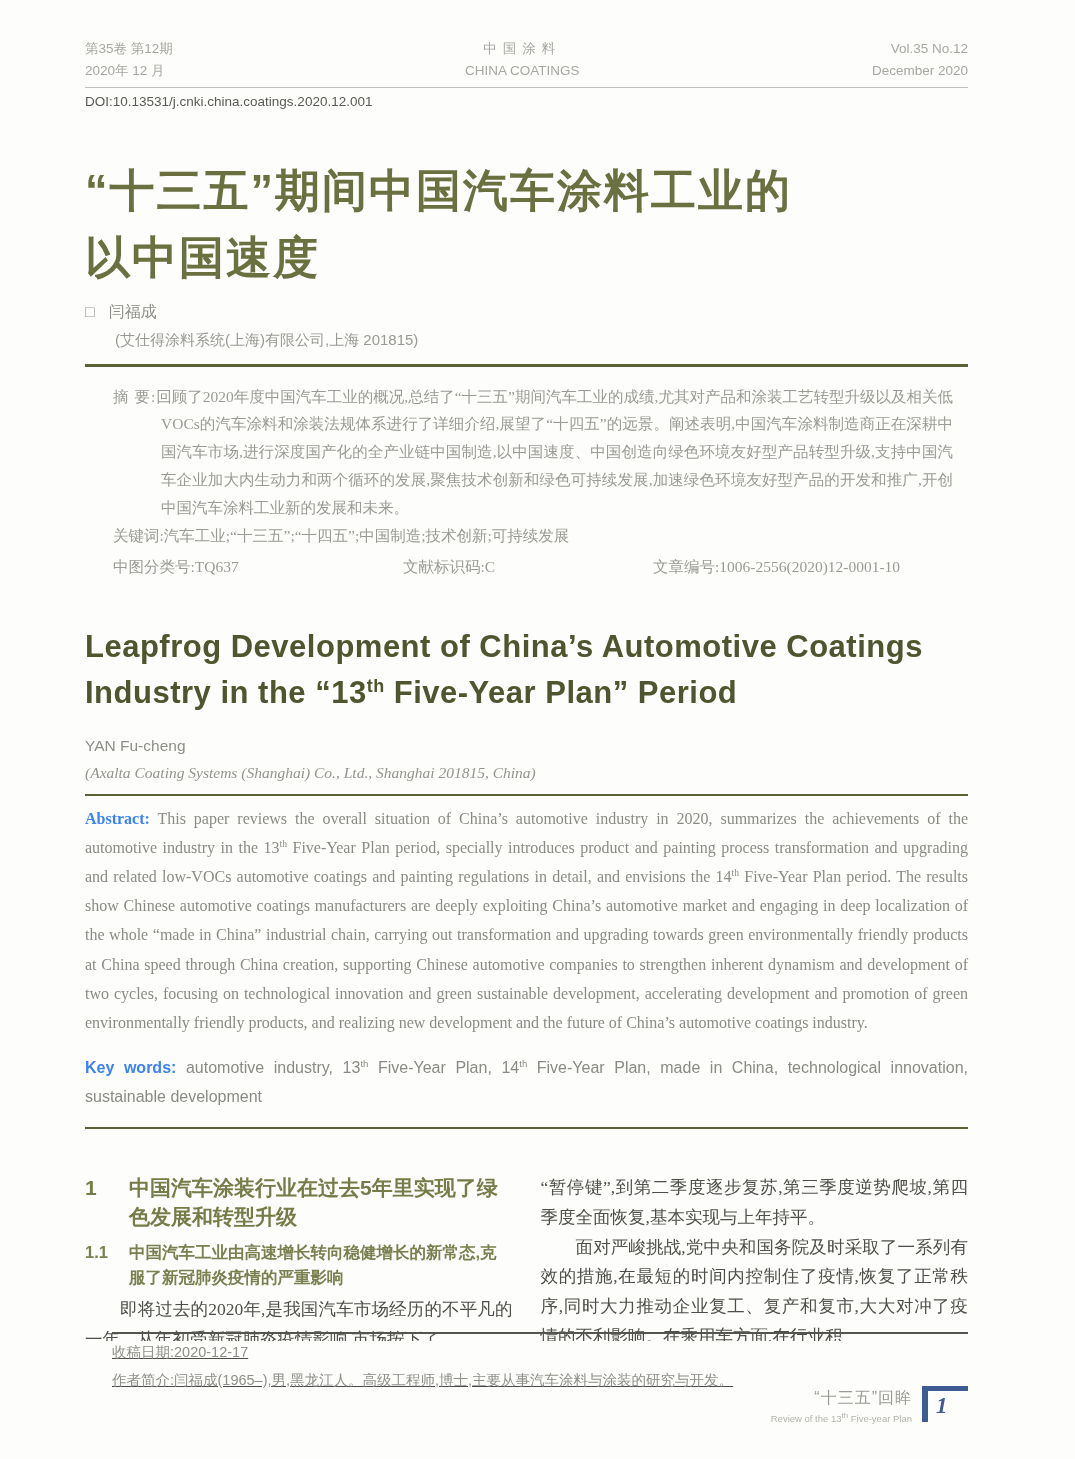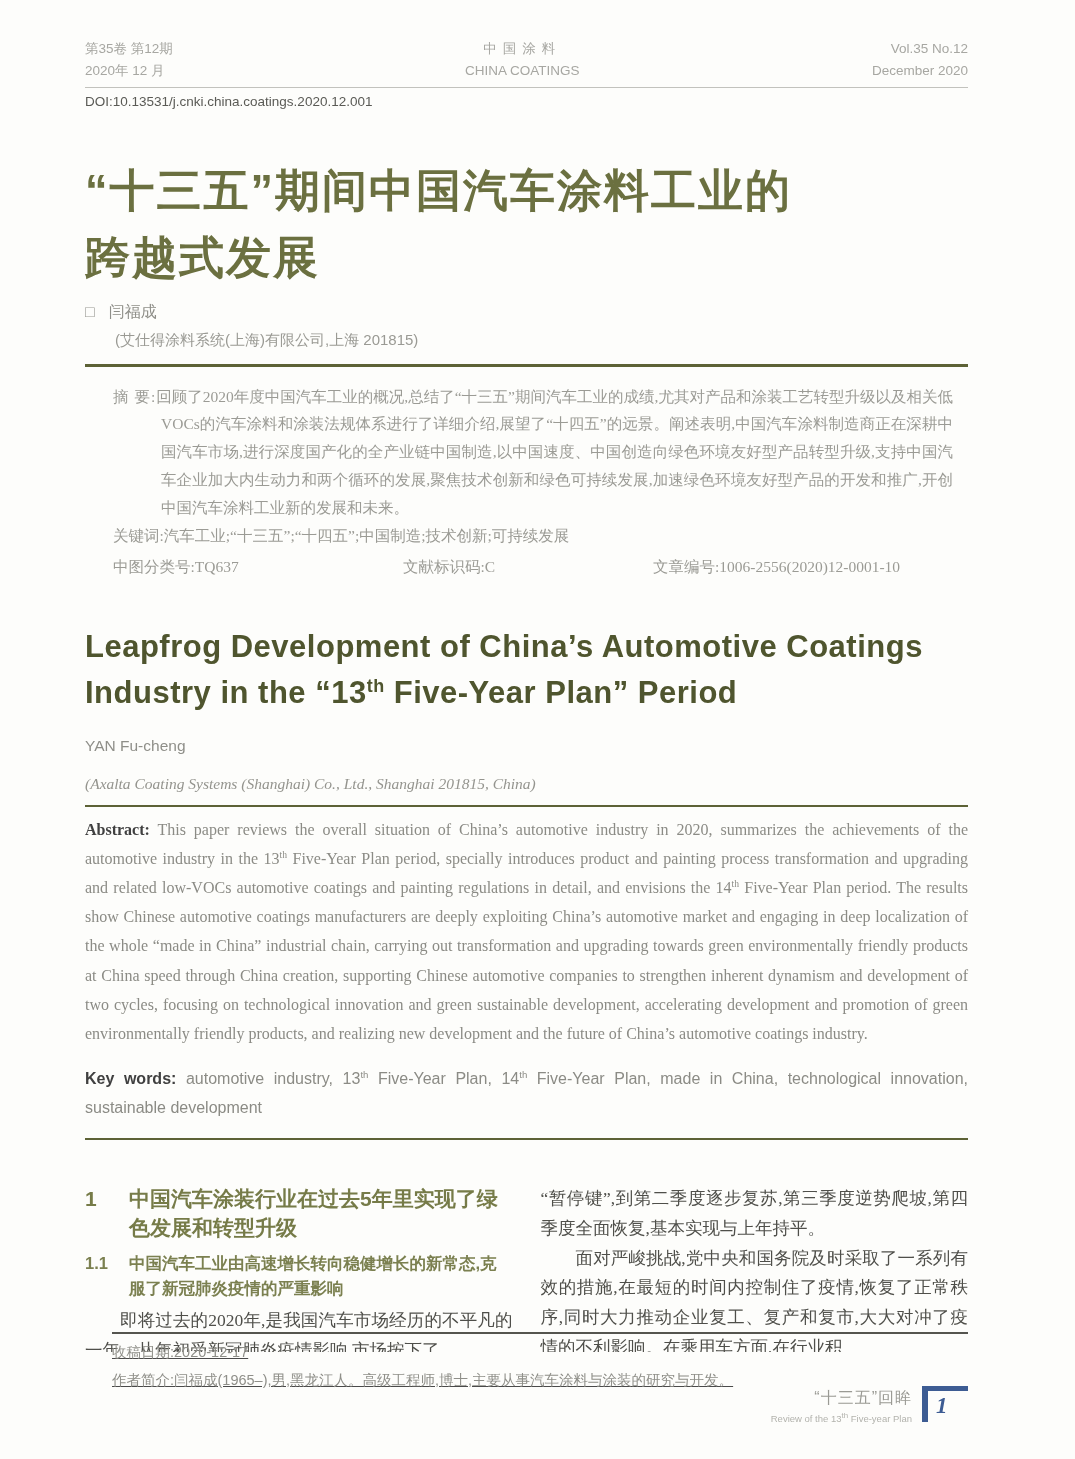--- a/index.html
+++ b/index.html
@@ -43,27 +43,27 @@
     font-size:15.5px;color:#9b9b95;
     font-family:"Liberation Serif","DejaVu Serif",serif;}
   .clc-row .c1{width:290px;}
   .clc-row .c2{width:250px;}
   .clc-row .c3{flex:1;}
   
   .en-title{margin-top:46px;font-size:31px;font-weight:bold;line-height:1.5;
     color:#4f552e;letter-spacing:0.5px;}
   .en-title sup{font-size:58%;}
   .en-author{margin-top:20px;font-size:15.5px;color:#8f8f89;}
-  .en-affil{margin-top:20px;font-size:15.5px;color:#94948e;font-style:italic;
+  .en-affil{margin-top:9px;font-size:15.5px;color:#94948e;font-style:italic;
     font-family:"Liberation Serif","DejaVu Serif",serif;}
   .en-rule{margin-top:12px;}
   
   .abs-en{margin-top:8px;font-size:16px;line-height:1.82;color:#8b8b85;
     text-align:justify;font-family:"Liberation Serif","DejaVu Serif",serif;}
-  .abs-en b, .kw-en b{color:#404040;}
+  .abs-en b, .kw-en b{color:#3b82f6;}
   .abs-en sup, .kw-en sup{font-size:60%;}
   .kw-en{margin-top:2px;font-size:16px;line-height:1.82;color:#8b8b85;
     text-align:justify;font-family:Liberation Sans, sans-serif;}
   .kw-rule{margin-top:10px;}
   
   .body-cols{margin-top:44px;display:flex;gap:28px;height:168px;overflow:hidden;}
   .colm{flex:1;min-width:0;}
   .h1-row{display:flex;color:#767b48;font-weight:bold;font-size:21px;line-height:1.4;}
   .h1-row .num{width:44px;flex:none;}
   .h1-row .txt{flex:1;}
@@ -105,21 +105,21 @@
     <div class="col right">
       <div>Vol.35  No.12</div>
       <div>December 2020</div>
     </div>
   </div>
   <hr class="header-divider">
   <div class="doi-line">DOI:10.13531/j.cnki.china.coatings.2020.12.001</div>
 
   <div class="cn-title">
     <div>“十三五”期间中国汽车涂料工业的</div>
-    <div>跨越式发展</div>
+    <div>以中国速度</div>
   </div>
 
   <div class="author-row">
     <span class="box">□</span><span>闫福成</span>
   </div>
   <div class="affil-cn">(艾仕得涂料系统(上海)有限公司,上海 201815)</div>
 
   <hr class="rule-thick">
 
   <div class="abs-cn">

